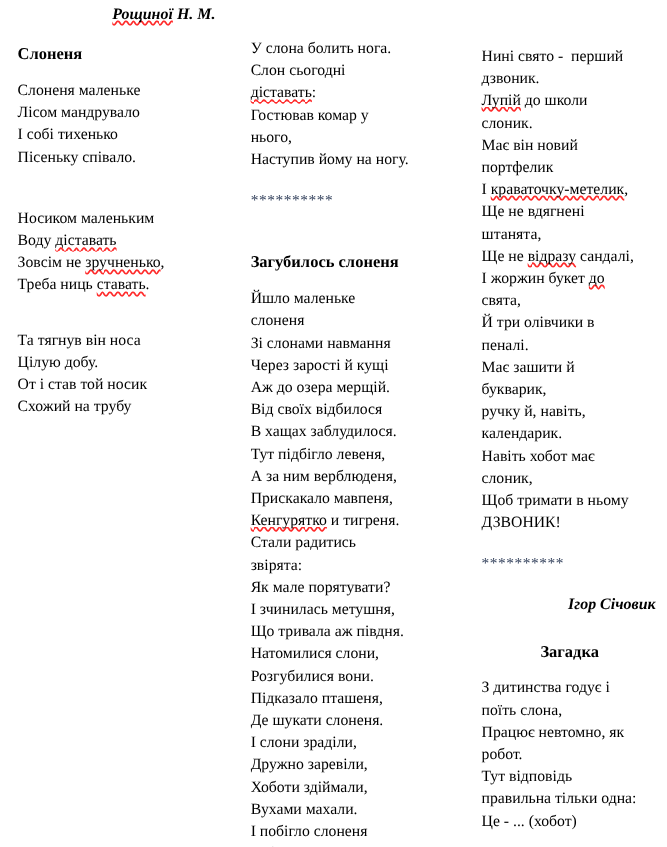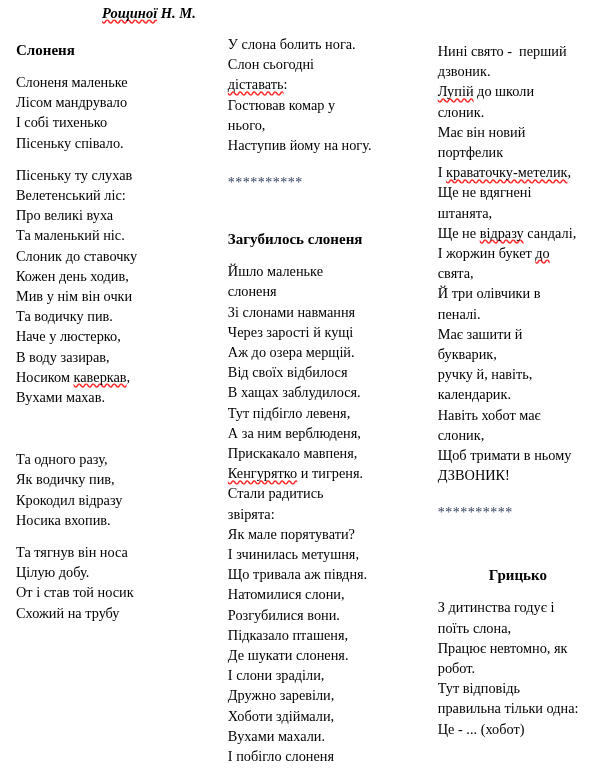--- a/index.html
+++ b/index.html
@@ -97,45 +97,33 @@
 
     <div class="gap-sm"></div>
 
     <div class="verse">Слоненя маленьке
 Лісом мандрувало
 І собі тихенько
 Пісеньку співало.</div>
 
     <div class="gap-sm"></div>
 
-    <div class="verse">Пісеньку ту слухав
-Велетенський ліс:
-Про великі вуха
-Та маленький ніс.
-Слоник до ставочку
-Кожен день ходив,
-Мив у нім він очки
-Та водичку пив.
-Наче у люстерко,
-В воду зазирав,
-Носиком <span class="sp">каверкав</span>,
-Вухами махав.</div>
-
-    <div class="gap-sm"></div>
-
-
-    <div class="gap-sm"></div>
-
-
-    <div class="gap-md"></div>
-
-    <div class="verse">Та одного разу,
-Як водичку пив,
-Крокодил відразу
-Носика вхопив.</div>
+
+    <div class="gap-sm"></div>
+
+
+    <div class="gap-sm"></div>
+
+    <div class="verse">Носиком маленьким
+Воду <span class="sp">діставать</span>
+Зовсім не <span class="sp">зручненько</span>,
+Треба ниць <span class="sp">ставать</span>.</div>
+
+    <div class="gap-md"></div>
+
 
     <div class="gap-sm"></div>
 
     <div class="verse">Та тягнув він носа
 Цілую добу.
 От і став той носик
 Схожий на трубу</div>
 
   </div>
 
@@ -228,24 +216,25 @@
 слоник,
 Щоб тримати в ньому
 ДЗВОНИК!</div>
 
     <div class="gap-md"></div>
 
     <div class="sep sep-c3">**********</div>
 
     <div class="gap-md"></div>
 
+    <div class="author author-c3">Ігор Січовик</div>
 
     <div class="gap-lg"></div>
 
-    <div class="title title-center">Грицько</div>
+    <div class="title title-center">Загадка</div>
 
     <div class="gap-sm"></div>
 
     <div class="verse">З дитинства годує і
 поїть слона,
 Працює невтомно, як
 робот.
 Тут відповідь
 правильна тільки одна:
 Це - ... (хобот)</div>

